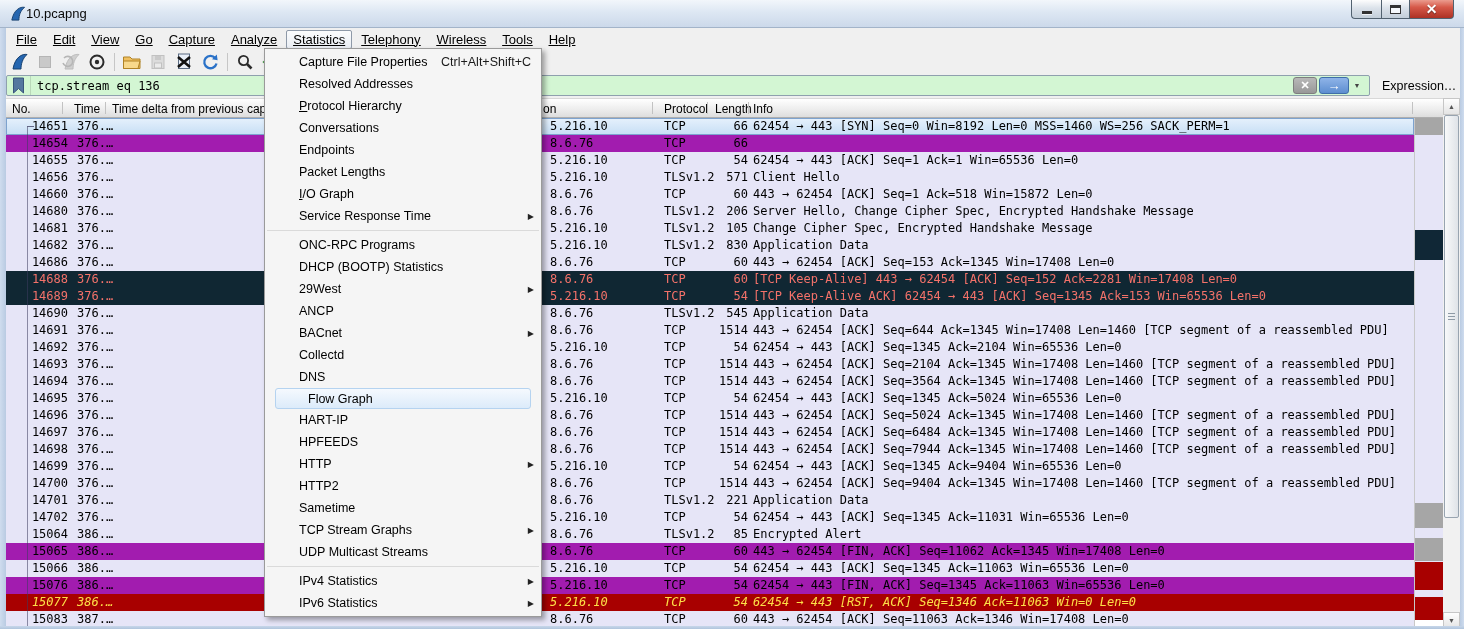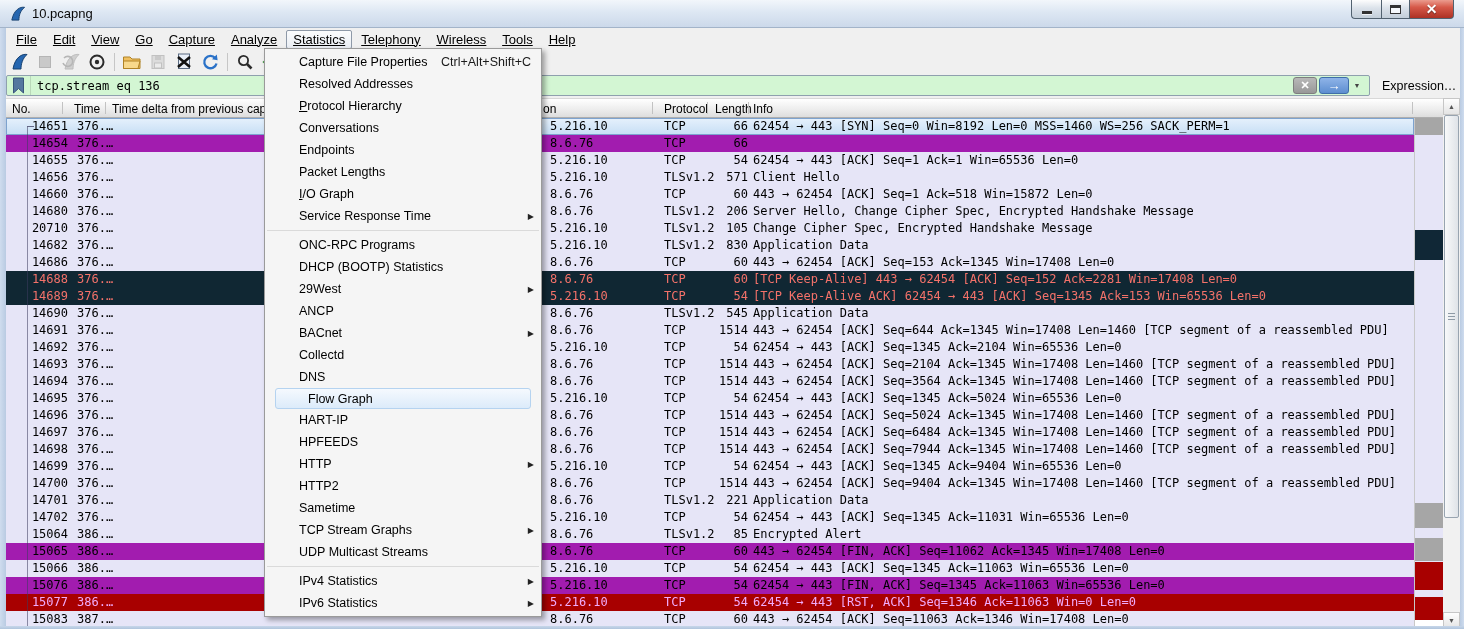--- a/index.html
+++ b/index.html
@@ -8,21 +8,21 @@
     font-family:"Liberation Sans",sans-serif;color:#000;}
   
   .b-left{position:absolute;left:0;top:28px;bottom:0;width:6px;background:linear-gradient(90deg,#cfdcee,#b9cbe2);z-index:5;}
   .b-right{position:absolute;right:0;top:28px;bottom:0;width:4px;background:linear-gradient(90deg,#b9cbe2,#cfdcee);z-index:5;}
   .b-bottom{position:absolute;left:0;right:0;bottom:0;height:3px;background:linear-gradient(#c7d7ea,#b0c4dc);z-index:6;}
 
   
   .titlebar{position:absolute;top:0;left:0;right:0;height:28px;
     background:linear-gradient(#f2f6fb,#dde7f3 45%,#ccd9ea);border-bottom:1px solid #a3b4c9;
     display:flex;align-items:center;z-index:4;}
-  .title-text{font-size:13px;margin-left:6px;color:#0a0a0a;}
+  .title-text{font-size:13px;margin-left:0;color:#0a0a0a;}
   .win-controls{position:absolute;top:0;right:10px;display:flex;}
   .wc{height:19px;border:1px solid #51616f;border-top:none;display:flex;align-items:center;justify-content:center;
     background:linear-gradient(#fdfdfd,#dbe2ea 45%,#c3ced9);}
   .wc-min{width:30px;border-radius:0 0 0 4px;border-right:none;}
   .wc-max{width:29px;}
   .wc-close{width:44px;border-left:none;border-radius:0 0 4px 0;
     background:linear-gradient(#eb9c8e,#d65949 40%,#ad3124);}
   .g-min{width:10px;height:3px;background:#333;margin-top:6px;box-shadow:0 1px 0 rgba(255,255,255,.7);}
   .g-max{width:11px;height:9px;border:1px solid #333;border-top:3px solid #333;background:#f5f8fb;}
   .g-close{color:#fff;font-size:14px;font-weight:bold;text-shadow:0 1px 1px rgba(0,0,0,.5);line-height:1;}
@@ -72,21 +72,21 @@
   .c-no{left:20px;width:42px;text-align:right;}
   .c-time{left:71px;width:44px;}
   .c-dest{left:544px;}
   .c-proto{left:658px;}
   .c-len{left:684px;width:58px;text-align:right;}
   .c-info{left:747px;}
   .row-default{background:#e6e5f7;color:#000;}
   .row-selected{background:linear-gradient(#e6f1fc,#c6def5);box-shadow:inset 0 0 0 1px #7da2ce;color:#000;}
   .row-gray{background:#a21caf;color:#000;}
   .row-bad{background:#102733;color:#f4726a;}
-  .row-rst{background:#a80000;color:#f0abfc;}
+  .row-rst{background:#a80000;color:#fde047;font-style:italic;}
 
   
   .minimap{position:absolute;top:118px;left:1414px;width:29px;height:511px;background:#e6e5f7;
     border-left:1px solid #c8c8c8;z-index:2;}
   .mm-block{position:absolute;left:0;right:0;}
 
   
   .scrollbar{position:absolute;top:98px;right:4px;width:17px;height:531px;background:#f1f1f1;z-index:2;}
   .sb-btn{position:absolute;left:0;right:0;height:17px;background:linear-gradient(#fefefe,#e4e4e4);
     border:1px solid #c6c6c6;display:flex;align-items:center;justify-content:center;font-size:7px;color:#555;}
@@ -300,21 +300,21 @@
       </div>
       <div class="prow row-default">
         <span class="c-no">14680</span>
         <span class="c-time">376.…</span>
         <span class="c-dest">8.6.76</span>
         <span class="c-proto">TLSv1.2</span>
         <span class="c-len">206</span>
         <span class="c-info">Server Hello, Change Cipher Spec, Encrypted Handshake Message</span>
       </div>
       <div class="prow row-default">
-        <span class="c-no">20710</span>
+        <span class="c-no">14681</span>
         <span class="c-time">376.…</span>
         <span class="c-dest">5.216.10</span>
         <span class="c-proto">TLSv1.2</span>
         <span class="c-len">105</span>
         <span class="c-info">Change Cipher Spec, Encrypted Handshake Message</span>
       </div>
       <div class="prow row-default">
         <span class="c-no">14682</span>
         <span class="c-time">376.…</span>
         <span class="c-dest">5.216.10</span>

